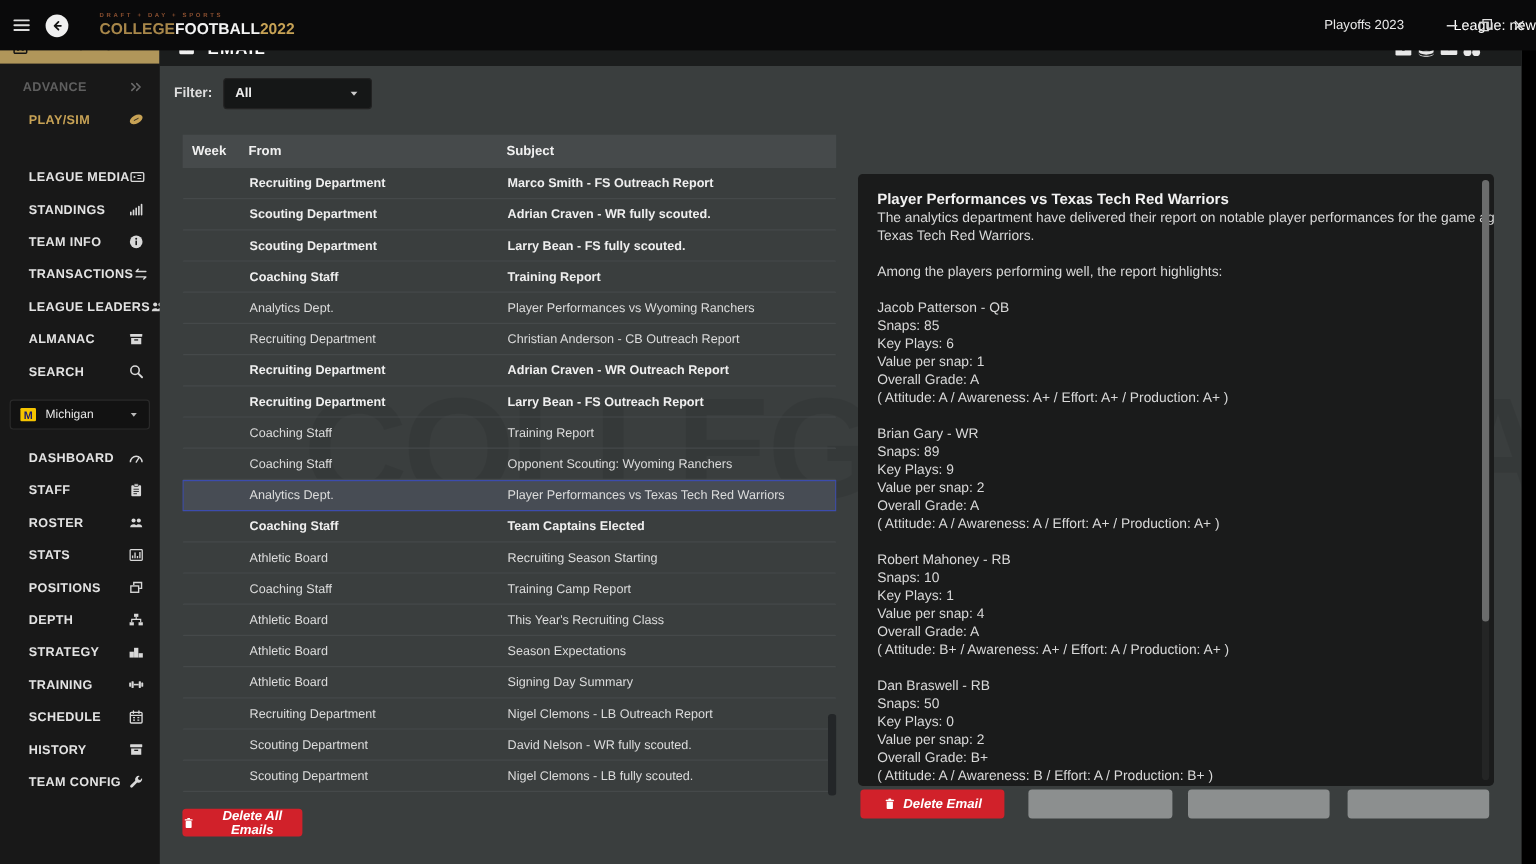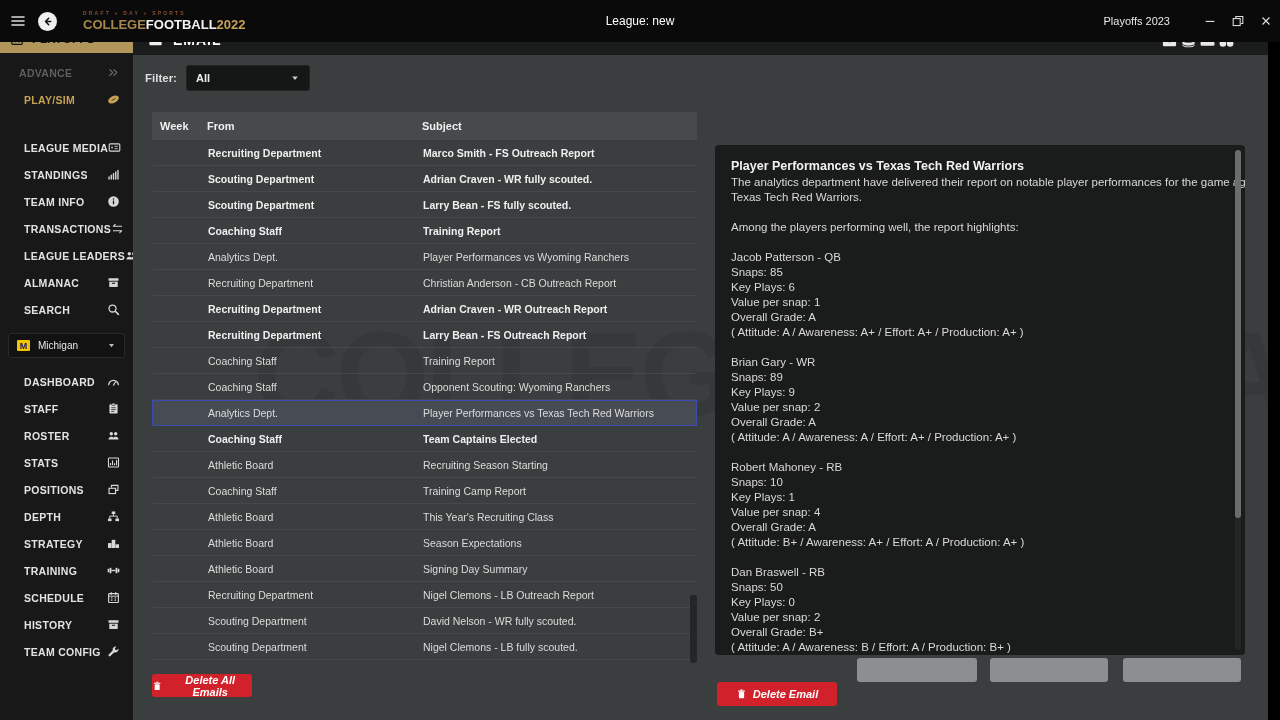--- a/index.html
+++ b/index.html
@@ -12,21 +12,21 @@
   .tb-left { display:flex; align-items:center; gap:10px; padding-left:8px; }
   .hamburger { width:20px; height:16px; color:#dcdcdc; cursor:pointer; }
   .back-circle { width:19px; height:19px; border-radius:50%; background:#f0f0f0; color:#111;
     display:flex; align-items:center; justify-content:center; cursor:pointer; }
   .logo { margin-left:16px; line-height:1; cursor:default; }
   .logo-top { font-size:5px; letter-spacing:2.2px; color:#8a4f30; font-weight:bold; display:block; }
   .logo-main { font-size:13px; font-weight:bold; letter-spacing:0; }
   .logo-college { color:#a8874a; }
   .logo-football { color:#f3f3f3; }
   .logo-year { color:#c7a255; }
-  .tb-title { position:absolute; left:0; right:0; text-align:center; font-size:12px; color:#fff; }
+  .tb-title { position:absolute; left:0; right:0; text-align:right; font-size:12px; color:#fff; }
   .tb-right { margin-left:auto; display:flex; align-items:center; gap:0; z-index:2; }
   .tb-session { font-size:11px; color:#e8e8e8; margin-right:26px; }
   .win-btn { width:28px; height:25px; display:flex; align-items:center; justify-content:center;
     color:#e0e0e0; cursor:pointer; }
 
   
   .app { position:absolute; top:25px; left:0; width:1268px; height:695px; display:flex; }
 
   
   .sidebar { width:133px; height:100%; background:#181818; flex:none; position:relative; }
@@ -86,21 +86,21 @@
   .email-row.selected { background:#474c54; border:1px solid #3c4cae; }
   .el-scrollthumb { position:absolute; right:0; top:483px; width:7px; height:68px;
     background:#232628; border-radius:3px; cursor:pointer; }
 
   
   .btn-red { background:#d1212a; color:#fff; border:none; border-radius:3px; display:flex;
     align-items:center; justify-content:center; gap:6px; font-style:italic; font-weight:bold;
     font-size:11px; cursor:pointer; font-family:"Liberation Sans", sans-serif; }
   .btn-red .ic { width:11px; height:12px; color:#fff; }
   .delete-all { position:absolute; left:19px; top:619px; width:100px; height:23px; }
-  .delete-email { position:absolute; left:584px; top:627px; width:120px; height:24px; }
+  .delete-email { position:absolute; left:584px; top:603px; width:120px; height:24px; }
   .btn-blank { position:absolute; top:603px; height:24px; background:#8c8f8f; border:none;
     border-radius:3px; cursor:pointer; }
   .blank1 { left:724px; width:120px; }
   .blank2 { left:857px; width:118px; }
   .blank3 { left:990px; width:118px; }
 
   
   .detail { position:absolute; left:582px; top:90px; width:530px; height:510px; background:#1a1b1b;
     border-radius:4px; padding:14px 24px 10px 16px; overflow:hidden; }
   .detail-title { font-size:12.5px; font-weight:bold; color:#f2f2f2; margin-bottom:2px; }

